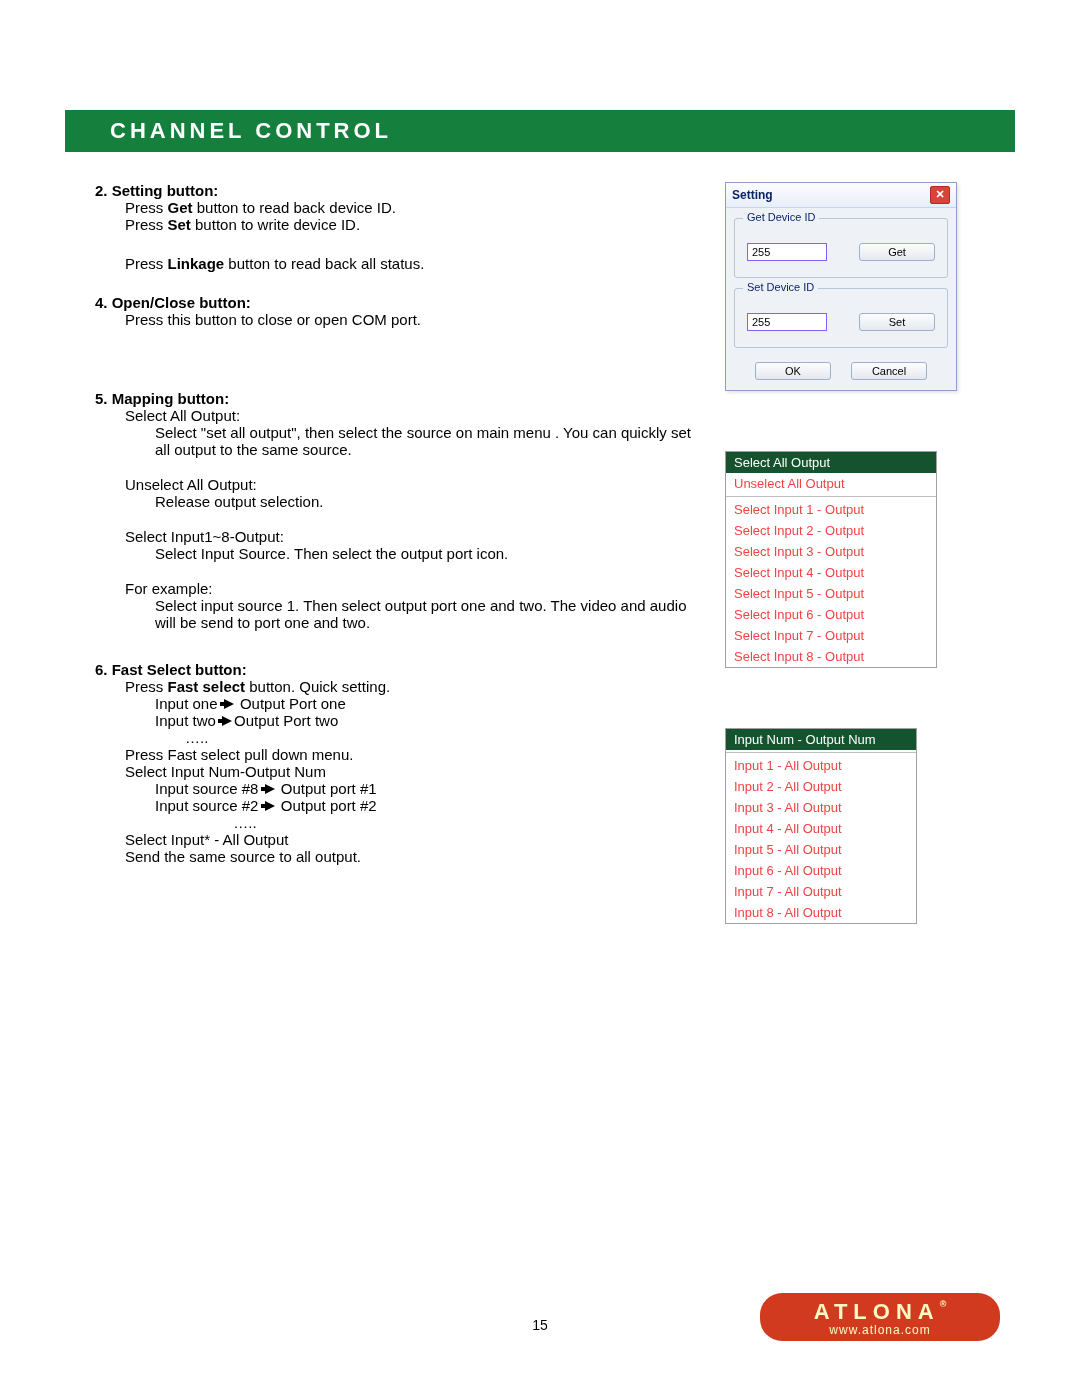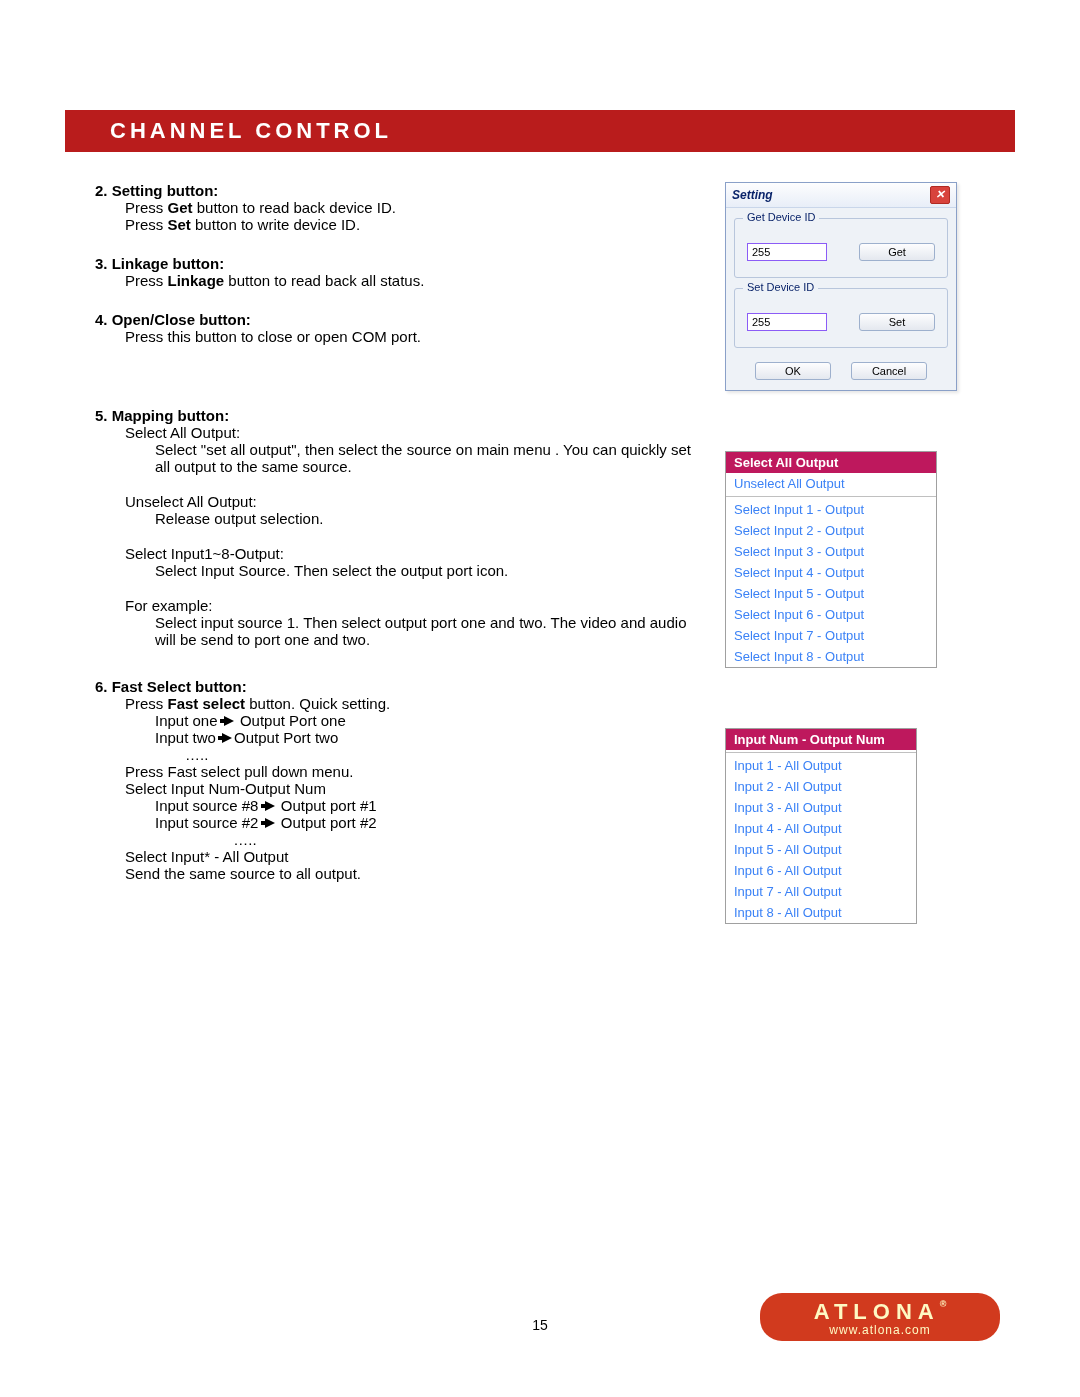--- a/index.html
+++ b/index.html
@@ -15,21 +15,21 @@
     box-sizing: border-box;
   }
   .page {
     position: relative;
     width: 1080px;
     height: 1397px;
     padding: 110px 95px 0 95px;
     box-sizing: border-box;
   }
   .title-bar {
-    background: #b91c1c;
+    background: #15803d;
     color: #fff;
     padding: 8px 45px;
     font-size: 22px;
     letter-spacing: 4px;
     font-weight: bold;
     font-family: "Arial Black", Arial, sans-serif;
     margin: 0 -30px 30px -30px;
   }
   .content {
     display: flex;
@@ -52,21 +52,21 @@
     background: #eef2f7;
     font-size: 12px;
     font-family: Tahoma, Arial, sans-serif;
     box-shadow: 2px 2px 3px rgba(0,0,0,0.1);
   }
   .setting-dialog .titlebar {
     background: linear-gradient(#fdfdfe,#e8eef8);
     border-bottom:1px solid #c9d6ea;
     padding: 3px 6px;
     display:flex; justify-content:space-between; align-items:center;
-    color:#0a246a; font-weight:bold;font-style:italic;
+    color:#0a246a; font-weight:bold;
   }
   .closebox {
     width:18px; height:16px; background:#d8433c; border:1px solid #b02a23;
     color:#fff; font-size:11px; text-align:center; line-height:14px; border-radius:2px;
   }
   .groupbox {
     border:1px solid #b8c6dc; margin:10px 8px; padding:18px 8px 10px 8px; position:relative;
     border-radius:3px; background:#eef2f7;
   }
   .groupbox .gtitle { position:absolute; top:-8px; left:8px; background:#eef2f7; padding:0 4px; color:#0a246a; font-size:11px;}
@@ -77,22 +77,22 @@
     border:1px solid #9db0cd; border-radius:3px; font-size:11px; text-align:center;
   }
   .btnrow { display:flex; justify-content:center; gap:20px; padding:4px 0 10px 0;}
 
   
   .menu {
     width: 210px;
     border:1px solid #a0a0a0; background:#fff; font-size:13px;
     font-family: Tahoma, Arial, sans-serif;
   }
-  .menu-item { padding:3px 8px; color:#3b82f6;}
-  .menu-item.sel { background:#be185d; color:#fff;font-weight:bold;}
+  .menu-item { padding:3px 8px; color:#ef4444;}
+  .menu-item.sel { background:#14532d; color:#fff;}
   .menu-sep { border-top:1px solid #c0c0c0; margin:2px 0;}
 
   
   .footer {
     position:absolute; bottom:64px; left:0; right:0;
     text-align:center; font-size:14px;
   }
   .logo-badge {
     position:absolute; bottom:56px; right:80px;
     background:#d13a1e; color:#fef9c3; border-radius:22px 22px 22px 22px;
@@ -116,21 +116,20 @@
   <div class="content">
     <div class="left">
 
       <div class="sec">
         <div><span class="h">2.</span> <span class="h">Setting button:</span></div>
         <div class="indent"><span>Press </span><b>Get</b><span> button to read back device ID.</span></div>
         <div class="indent"><span>Press </span><b>Set</b><span> button to write device ID.</span></div>
       </div>
 
       <div class="sec">
-        <div><span class="h">3.</span> <span class="h">Linkage button:</span></div>
         <div class="indent"><span>Press </span><b>Linkage</b><span> button to read back all status.</span></div>
       </div>
 
       <div class="sec">
         <div><span class="h">4.</span> <span class="h">Open/Close button:</span></div>
         <div class="indent"><span>Press this button to close or open COM port.</span></div>
       </div>
 
       <div style="height:40px"></div>
       <div><span class="h">5.</span> <span class="h">Mapping button:</span></div>

